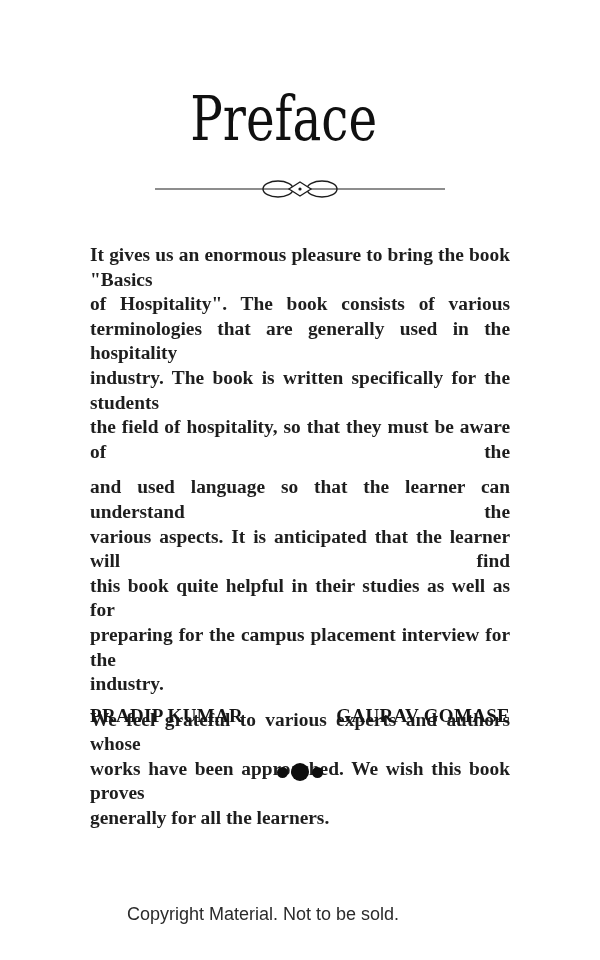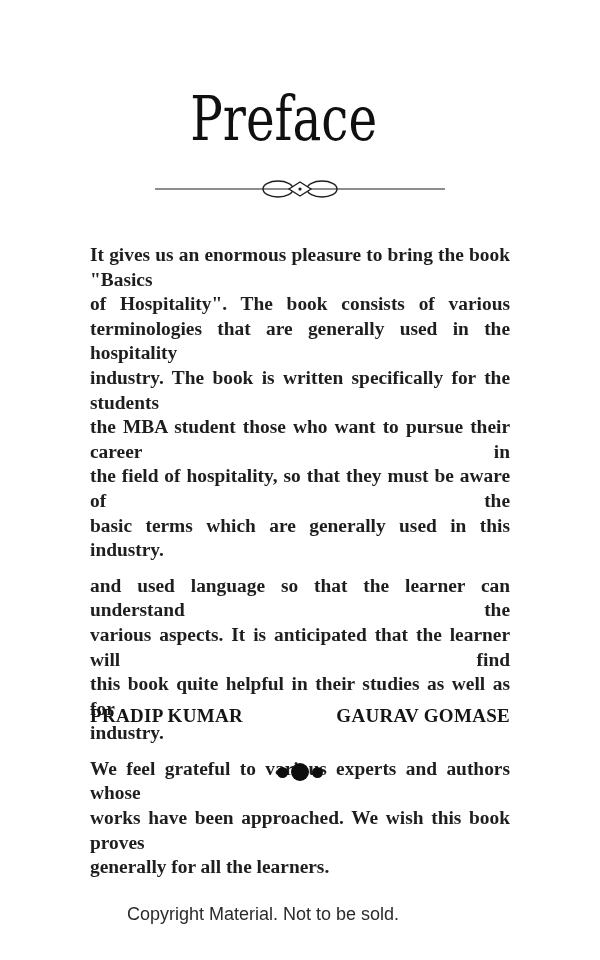--- a/index.html
+++ b/index.html
@@ -89,28 +89,27 @@
       <circle cx="145" cy="15" r="1.6" fill="currentColor"></circle>
     </svg>
   </div>
 
   <div class="body-block">
       <div class="para">
         <div class="bline">It gives us an enormous pleasure to bring the book "Basics</div>
         <div class="bline">of Hospitality". The book consists of various</div>
         <div class="bline">terminologies that are generally used in the hospitality</div>
         <div class="bline">industry. The book is written specifically for the students</div>
-        <div class="bline">the MBA student those who want to pursue their career in</div>
         <div class="bline">the field of hospitality, so that they must be aware of the</div>
-        <div class="bline last">basic terms which are generally used in this industry.</div>
       </div>
       <div class="para">
         <div class="bline">and used language so that the learner can understand the</div>
         <div class="bline">various aspects. It is anticipated that the learner will find</div>
         <div class="bline">this book quite helpful in their studies as well as for</div>
+        <div class="bline">preparing for the campus placement interview for the</div>
         <div class="bline last">industry.</div>
       </div>
       <div class="para">
         <div class="bline">We feel grateful to various experts and authors whose</div>
         <div class="bline">works have been approached. We wish this book proves</div>
         <div class="bline last">generally for all the learners.</div>
       </div>
     </div>
 
   <div class="authors-row">

